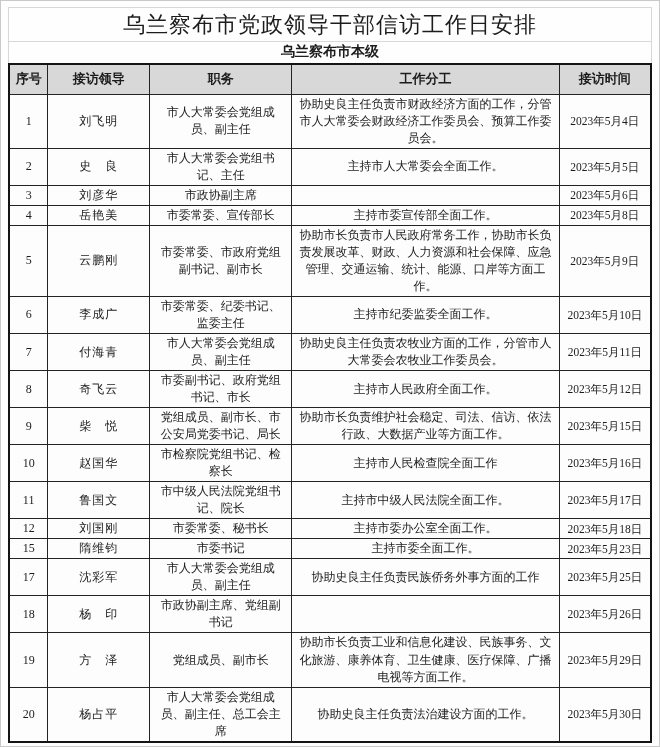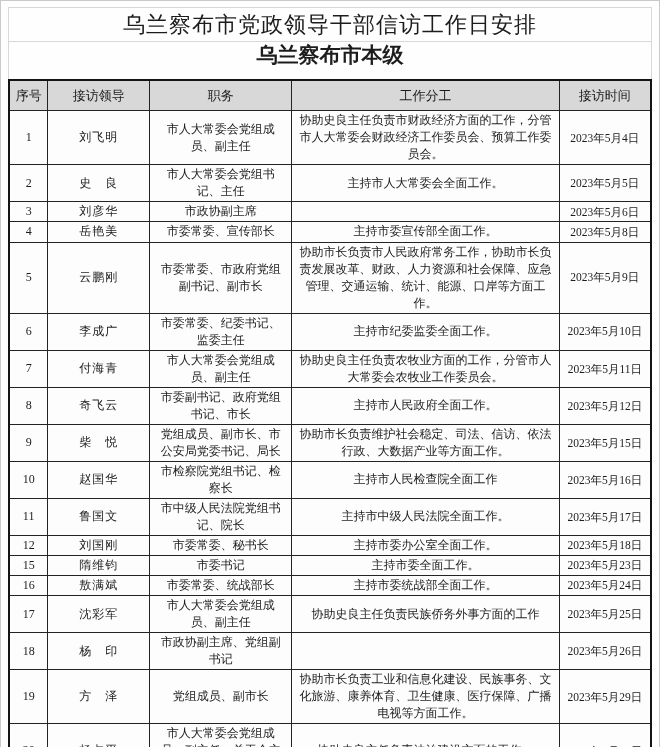--- a/index.html
+++ b/index.html
@@ -22,37 +22,37 @@
     font-size:22px;
     line-height:1.1;
     padding:5px 0 4px;
     letter-spacing:1px;
   }
   .doc-subtitle{
     border:1px solid #d8d8d8;
     border-bottom:none;
     text-align:center;
     font-weight:bold;
-    font-size:21px;
+    font-size:14px;
     line-height:1.1;
-    padding:2px 0 12px;
+    padding:2px 0 3px;
   }
   table.sched{
     width:100%;
     border-collapse:collapse;
     border:2px solid #141414;
     table-layout:fixed;
   }
   .sched th, .sched td{
     border:1px solid #232323;
   }
   .sched th{
     background:#d8d8d8;
     font-size:13px;
-    font-weight:normal;
+    font-weight:bold;
     height:29px;
     padding:0;
     text-align:center;
   }
   .sched td{
     font-size:12px;
     line-height:1.42;
     text-align:center;
     vertical-align:middle;
     padding:1px 1px;
@@ -178,27 +178,20 @@
     <td class="c-date">2023年5月18日</td>
   </tr>
         <tr>
     <td class="c-no">15</td>
     <td class="c-leader">隋维钧</td>
     <td class="c-pos">市委书记</td>
     <td class="c-duty">主持市委全面工作。</td>
     <td class="c-date">2023年5月23日</td>
   </tr>
         <tr>
-    <td class="c-no">16</td>
-    <td class="c-leader">敖满斌</td>
-    <td class="c-pos">市委常委、统战部长</td>
-    <td class="c-duty">主持市委统战部全面工作。</td>
-    <td class="c-date">2023年5月24日</td>
-  </tr>
-        <tr>
     <td class="c-no">17</td>
     <td class="c-leader">沈彩军</td>
     <td class="c-pos">市人大常委会党组成员、副主任</td>
     <td class="c-duty">协助史良主任负责民族侨务外事方面的工作</td>
     <td class="c-date">2023年5月25日</td>
   </tr>
         <tr>
     <td class="c-no">18</td>
     <td class="c-leader">杨　印</td>
     <td class="c-pos">市政协副主席、党组副书记</td>

